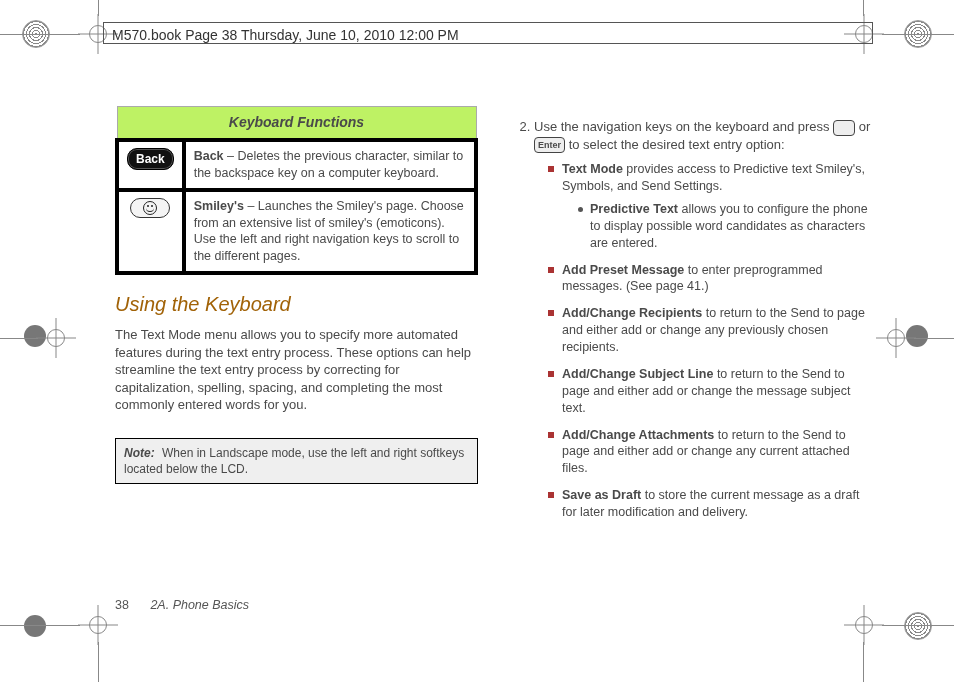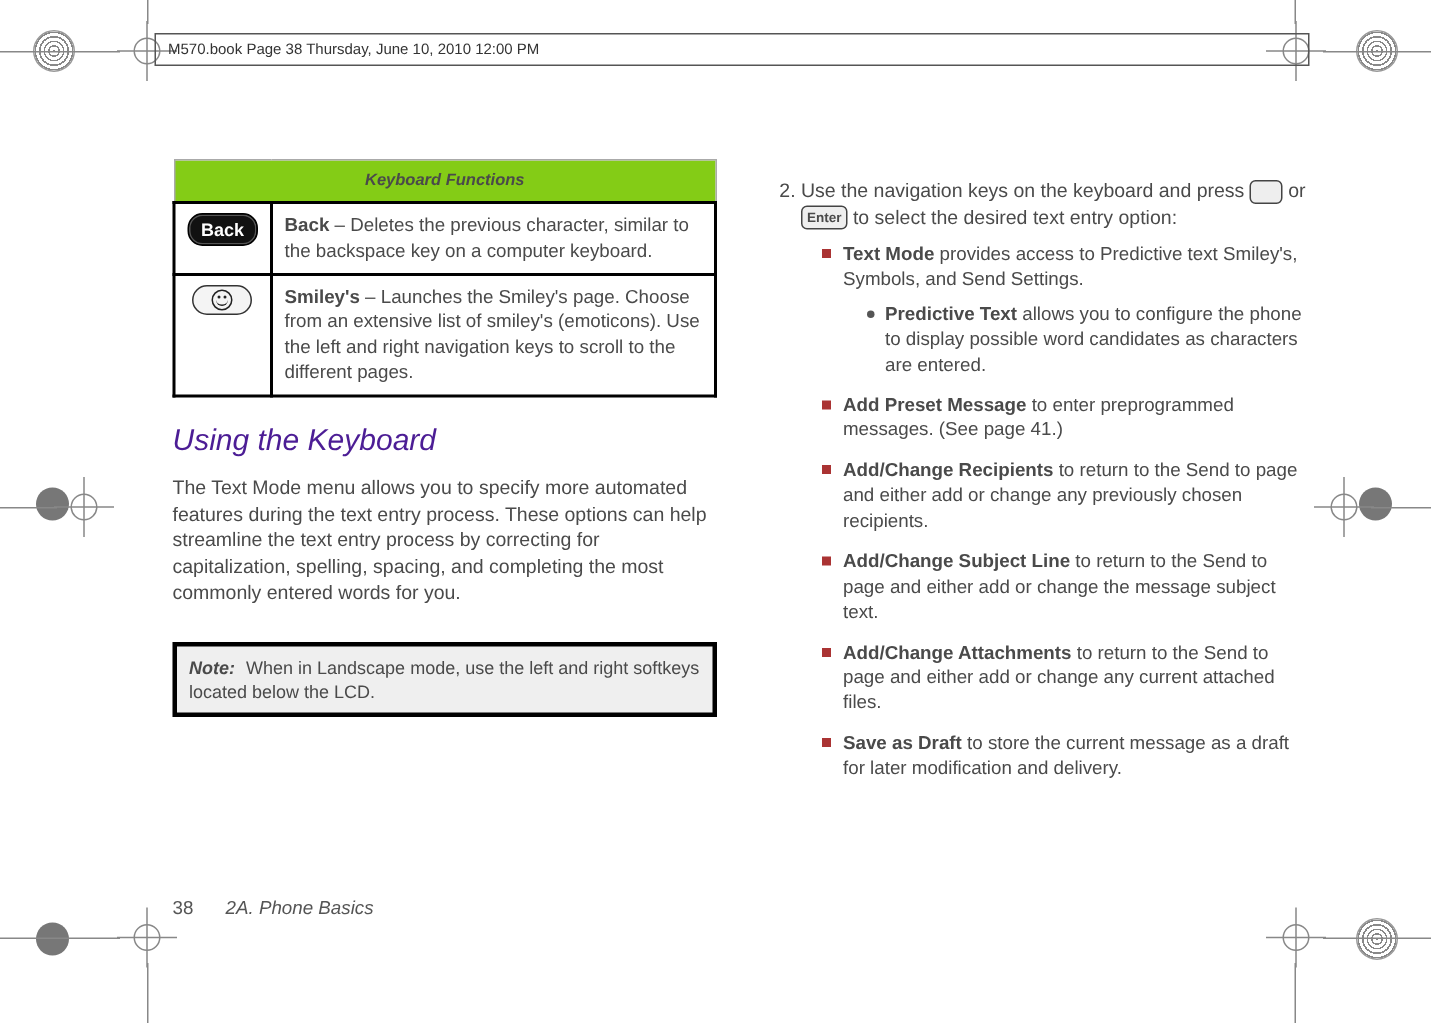--- a/index.html
+++ b/index.html
@@ -13,48 +13,48 @@
   .solid { width: 22px; height: 22px; border-radius:50%; background:#777; }
   .cross { width: 40px; height: 40px; }
   .cross::before, .cross::after { content:""; position:absolute; background:#888; }
   .cross::before { left:50%; top:0; width:1px; height:100%; transform:translateX(-0.5px);}
   .cross::after  { top:50%; left:0; height:1px; width:100%; transform:translateY(-0.5px);}
   .cross .ring { position:absolute; left:50%; top:50%; width:18px; height:18px; border:1px solid #888; border-radius:50%; transform:translate(-50%,-50%); }
   .hline { position:absolute; height:1px; background:#888; }
   .vline { position:absolute; width:1px; background:#888; }
 
   
-  .headerbar { position:absolute; left:103px; top:22px; width:770px; height:22px; border:1px solid #555; display:flex; align-items:center; padding:0 8px; font-size:10px; color:#333;}
+  .headerbar { position:absolute; left:103px; top:22px; width:770px; height:22px; border:1px solid #555; display:flex; align-items:flex-end; padding:0 8px; font-size:14px; color:#333;}
 
   
   .content { position:absolute; left:115px; top:106px; width:760px; height:490px; display:flex; gap:34px; }
   .col { width:363px; font-size:13px; line-height:1.35; }
 
   
   table.kbd { border-collapse:collapse; width:100%; }
-  table.kbd th { background:#84cc16; border:1px solid #aaa; font-style:italic; font-weight:bold; font-size:11px; padding:6px 8px; text-align:center; }
-  table.kbd td { border:2px solid #000000; padding:6px 8px; vertical-align:top; font-size:12.5px; }
+  table.kbd th { background:#bef264; border:1px solid #aaa; font-style:italic; font-weight:bold; font-size:14px; padding:6px 8px; text-align:center; }
+  table.kbd td { border:4px solid #000000; padding:6px 8px; vertical-align:top; font-size:12.5px; }
   table.kbd td.icon { width:58px; text-align:center; }
   .key-back { display:inline-block; background:#111; color:#fff; border-radius:10px; padding:2px 8px; font-weight:bold; font-size:12px; border:1px solid #000; box-shadow:inset 0 0 0 1px #555;}
   .key-smile { display:inline-flex; align-items:center; justify-content:center; width:40px; height:20px; border:1px solid #333; border-radius:10px; background:#f4f4f4;}
   .key-smile .face{ width:14px; height:14px; border:1.5px solid #222; border-radius:50%; position:relative;}
   .key-smile .face::before{content:"";position:absolute;left:3px;top:3px;width:2px;height:2px;background:#222;border-radius:50%;}
   .key-smile .face::after{content:"";position:absolute;right:3px;top:3px;width:2px;height:2px;background:#222;border-radius:50%;}
   .key-smile .mouth{position:absolute;left:2px;right:2px;bottom:2px;height:5px;border-bottom:1.5px solid #222;border-radius:0 0 8px 8px;}
 
   
-  h2.section { font-style:italic; font-weight:normal; font-size:20px; color:#4c1d95; margin:16px 0 8px; }
+  h2.section { font-style:italic; font-weight:normal; font-size:20px; color:#a16207; margin:16px 0 8px; }
   h3.sub { font-weight:normal; font-size:15px; color:#555; margin:6px 0 8px; }
   p.body { margin:0 0 24px; }
   ol.steps { list-style:decimal; padding-left:22px;margin-top:12px; }
   ol.steps > li { margin:0 0 10px; }
   .softkey { font-weight:bold; }
 
   
-  .note { border:3px solid #000000; background:#efefef; padding:6px 8px; font-size:12px; margin-top:8px;}
+  .note { border:1px solid #000000; background:#efefef; padding:6px 8px; font-size:12px; margin-top:8px;}
   .note .lbl { font-style:italic; font-weight:bold; margin-right:4px; }
 
   
   .step2-lead { margin-bottom:8px; }
   .inline-key { display:inline-flex; align-items:center; justify-content:center; min-width:22px; height:16px; border:1px solid #444; border-radius:4px; background:#eee; font-size:9px; font-weight:bold; vertical-align:middle; padding:0 3px;}
   ul.opts { list-style:none; padding-left:14px; }
   ul.opts > li { position:relative; padding-left:14px; margin:0 0 10px; font-size:12.5px;}
   ul.opts > li::before { content:""; position:absolute; left:0; top:5px; width:6px; height:6px; background:#a33; }
   ul.sub { list-style:none; padding-left:16px; margin-top:6px;}
   ul.sub > li { position:relative; padding-left:12px; font-size:12.5px;}

